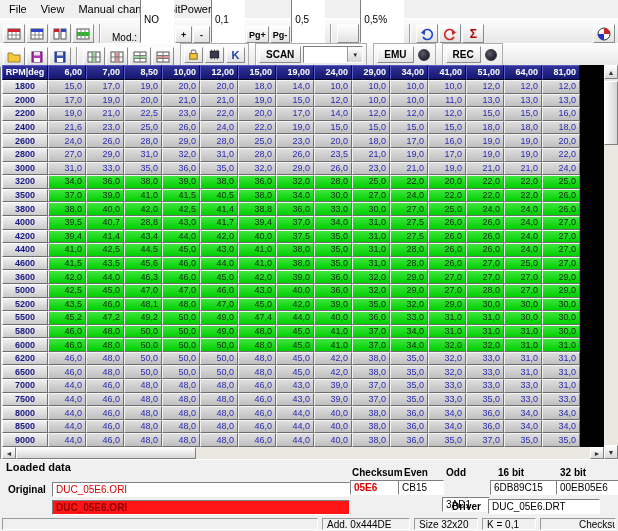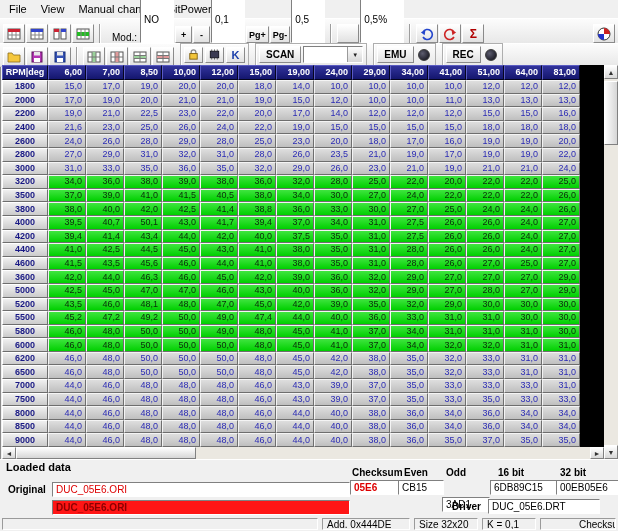--- a/index.html
+++ b/index.html
@@ -449,21 +449,21 @@
         <div class="cell val green">27,0</div>
         <div class="cell val green">25,0</div>
         <div class="cell val green">24,0</div>
         <div class="cell val green">24,0</div>
         <div class="cell val green">26,0</div>
       </div>
       <div class="grow">
         <div class="cell rowh">4000</div>
         <div class="cell val green">39,5</div>
         <div class="cell val green">40,7</div>
-        <div class="cell val green">50,1</div>
+        <div class="cell val green">28,8</div>
         <div class="cell val green">43,0</div>
         <div class="cell val green">41,7</div>
         <div class="cell val green">39,4</div>
         <div class="cell val green">37,0</div>
         <div class="cell val green">34,0</div>
         <div class="cell val green">31,0</div>
         <div class="cell val green">27,5</div>
         <div class="cell val green">26,0</div>
         <div class="cell val green">26,0</div>
         <div class="cell val green">24,0</div>

